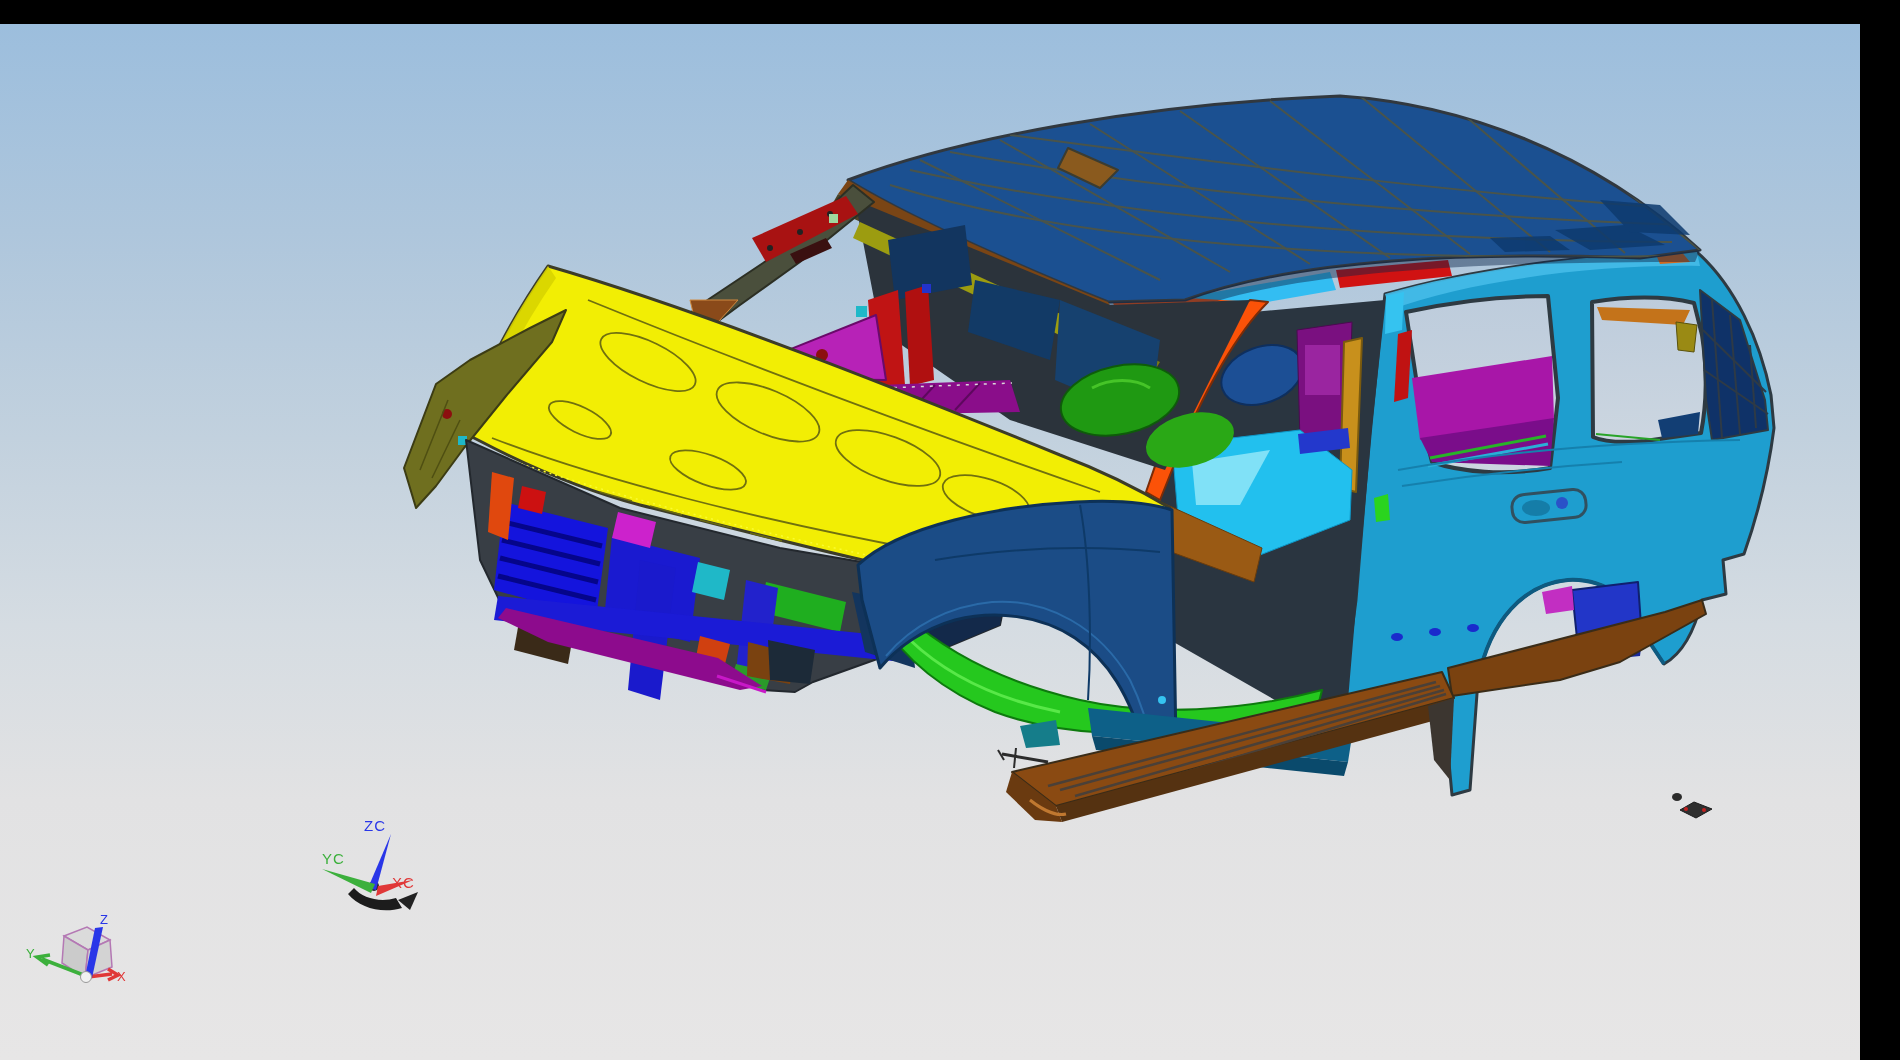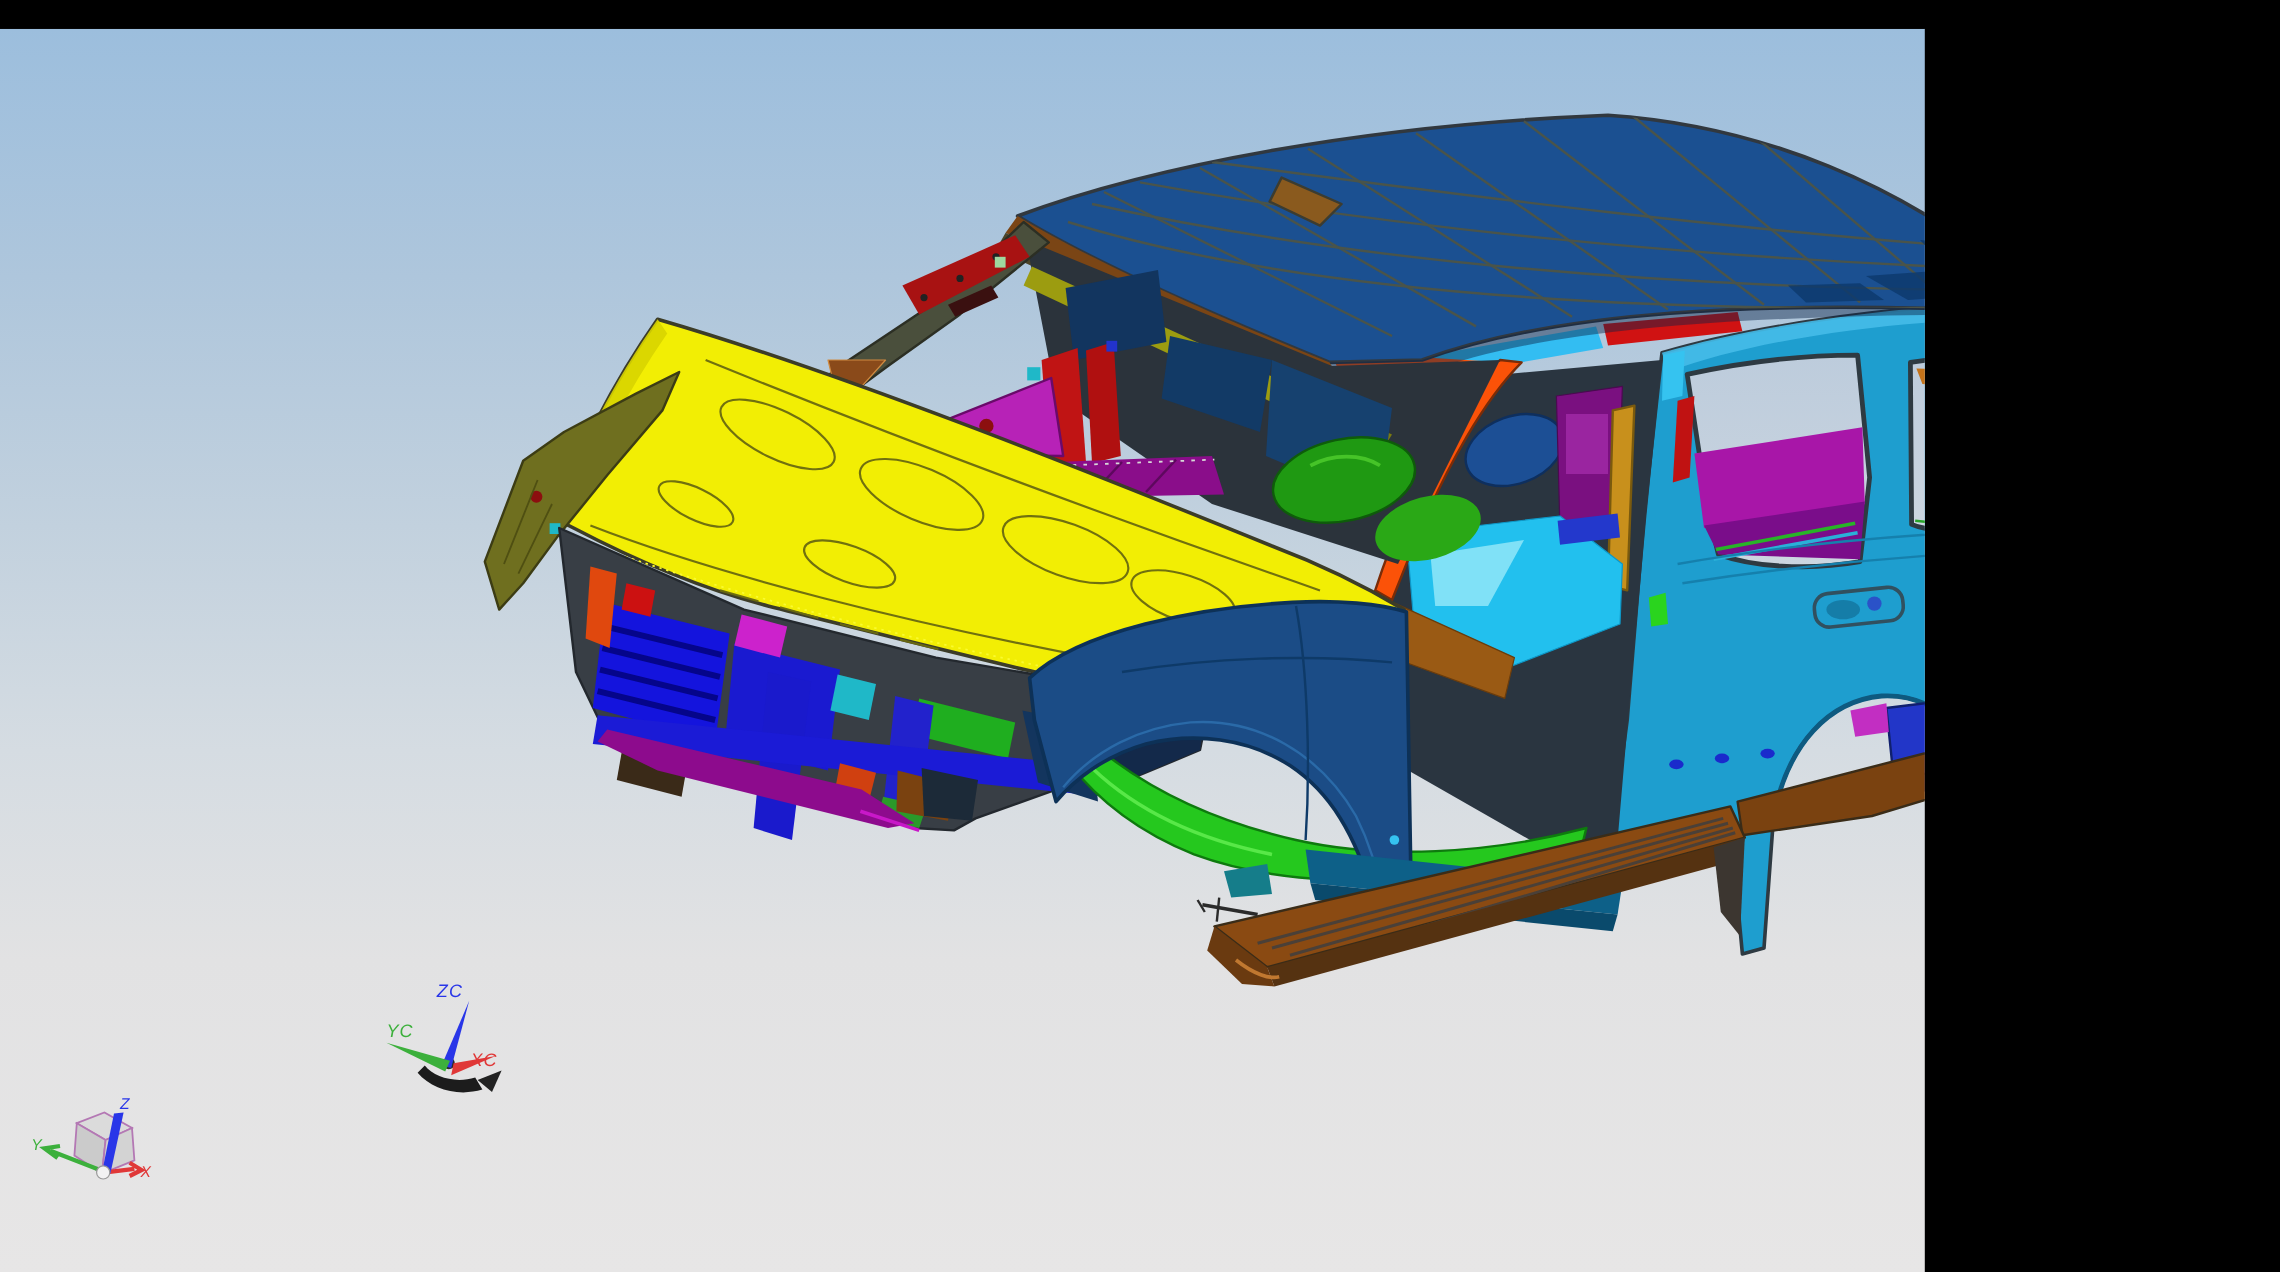--- a/index.html
+++ b/index.html
@@ -1,17 +1,17 @@
 <!DOCTYPE html>
 <html><head>
 <meta charset="utf-8">
 <style>
   html,body{margin:0;padding:0;background:#000;}
-  .screen{position:relative;width:1604px;height:1060px;overflow:hidden;
-          font-family:"Liberation Sans", sans-serif;font-style:italic;}
+  .screen{position:relative;width:1860px;height:1060px;overflow:hidden;
+          font-family:"Liberation Sans", sans-serif;}
   .viewport{position:absolute;left:0;top:24px;width:1893px;height:1036px;
     background:linear-gradient(180deg,#9cbedd 0%,#aec6dc 20%,#c2d1de 40%,
                #d5dce2 58%,#e2e2e3 75%,#e7e6e6 100%);}
   .topbar{position:absolute;left:0;top:0;width:1900px;height:24px;background:#000;z-index:5;}
   .rightbar{position:absolute;left:1893px;top:0;width:7px;height:1060px;background:#000;z-index:5;}
   svg.canvas{position:absolute;left:0;top:0;z-index:2;}
   text.axis-label{font-family:"Liberation Sans", sans-serif;font-size:15px;letter-spacing:1px;}
   text.axis-label-small{font-family:"Liberation Sans", sans-serif;font-size:13px;letter-spacing:1px;}
 </style>
 </head>

